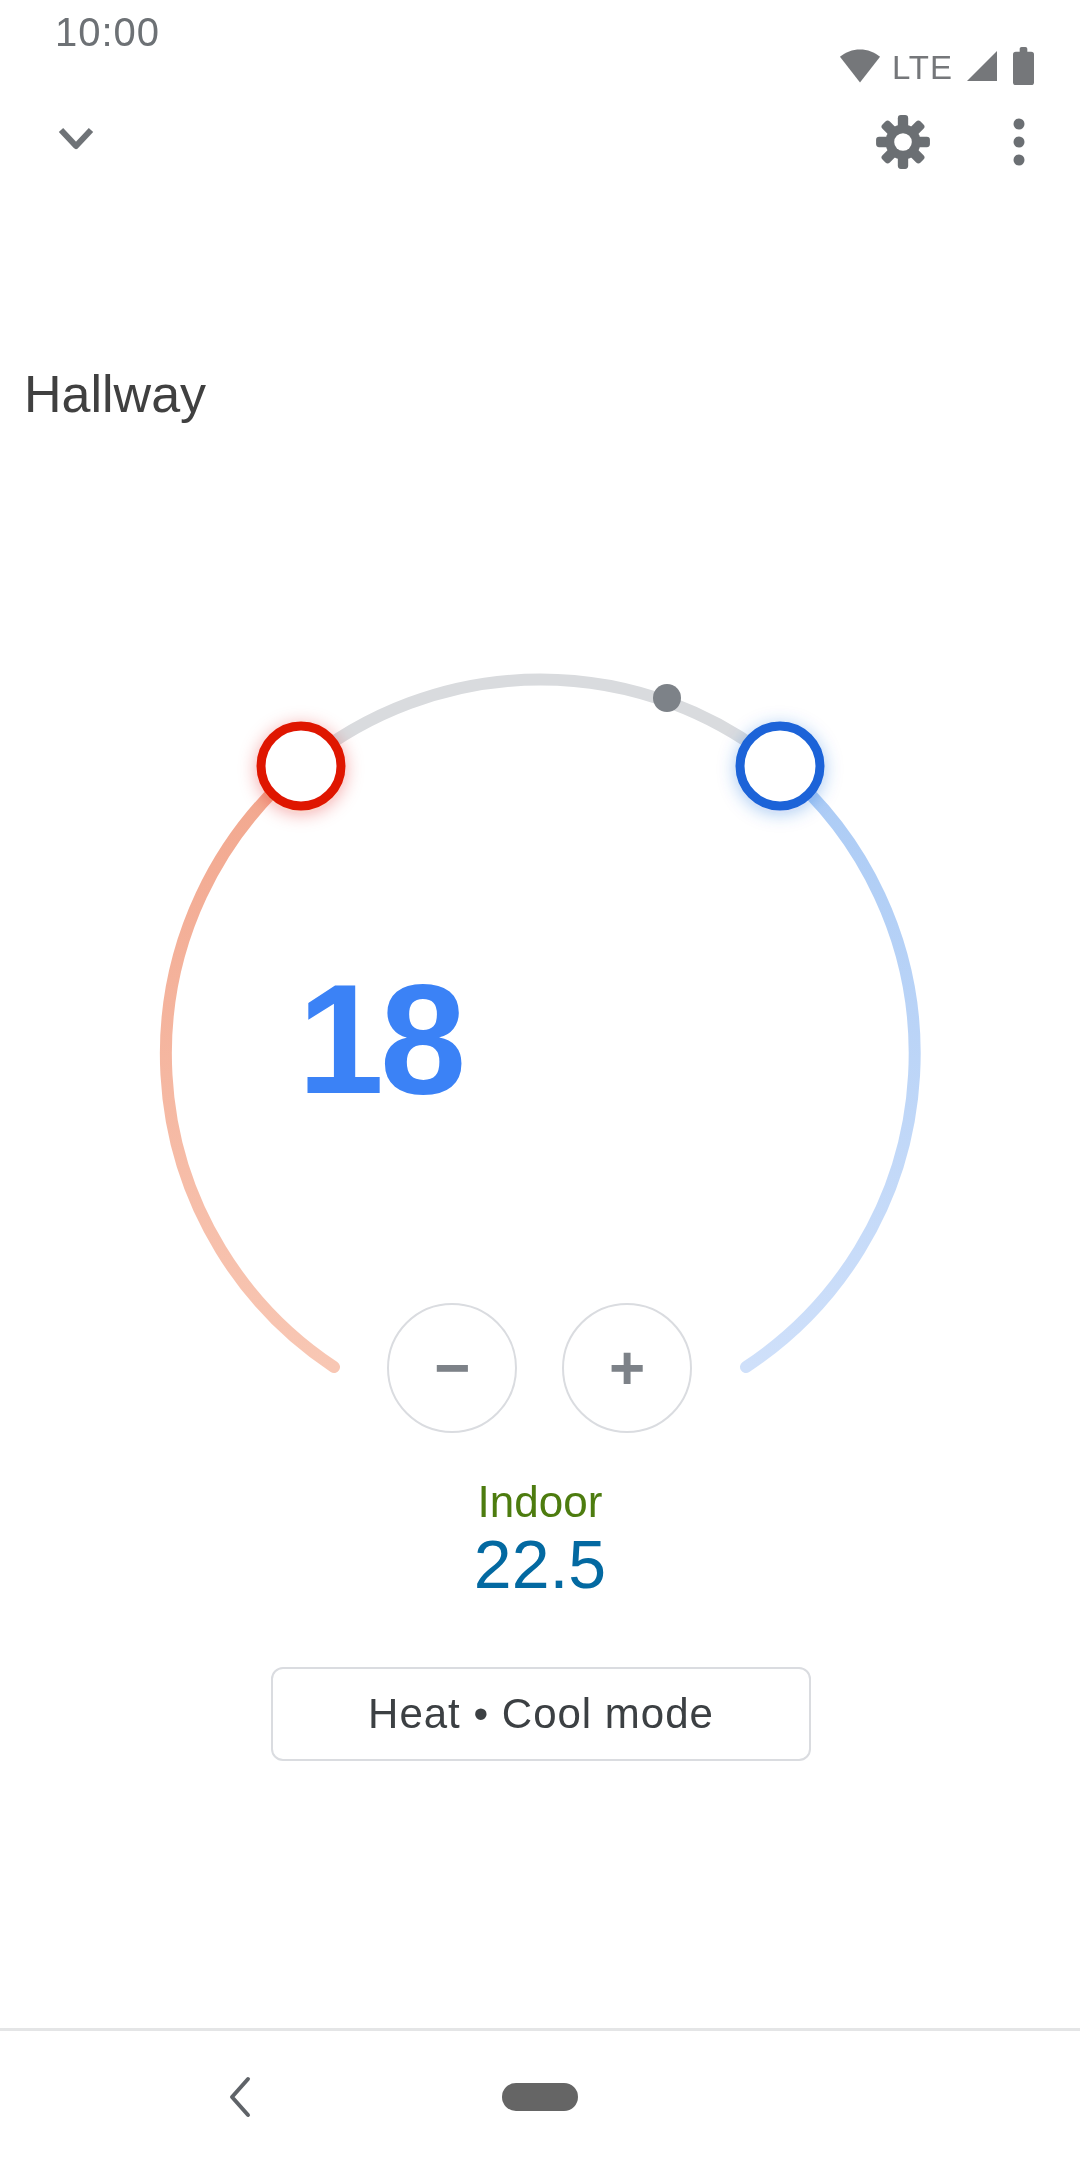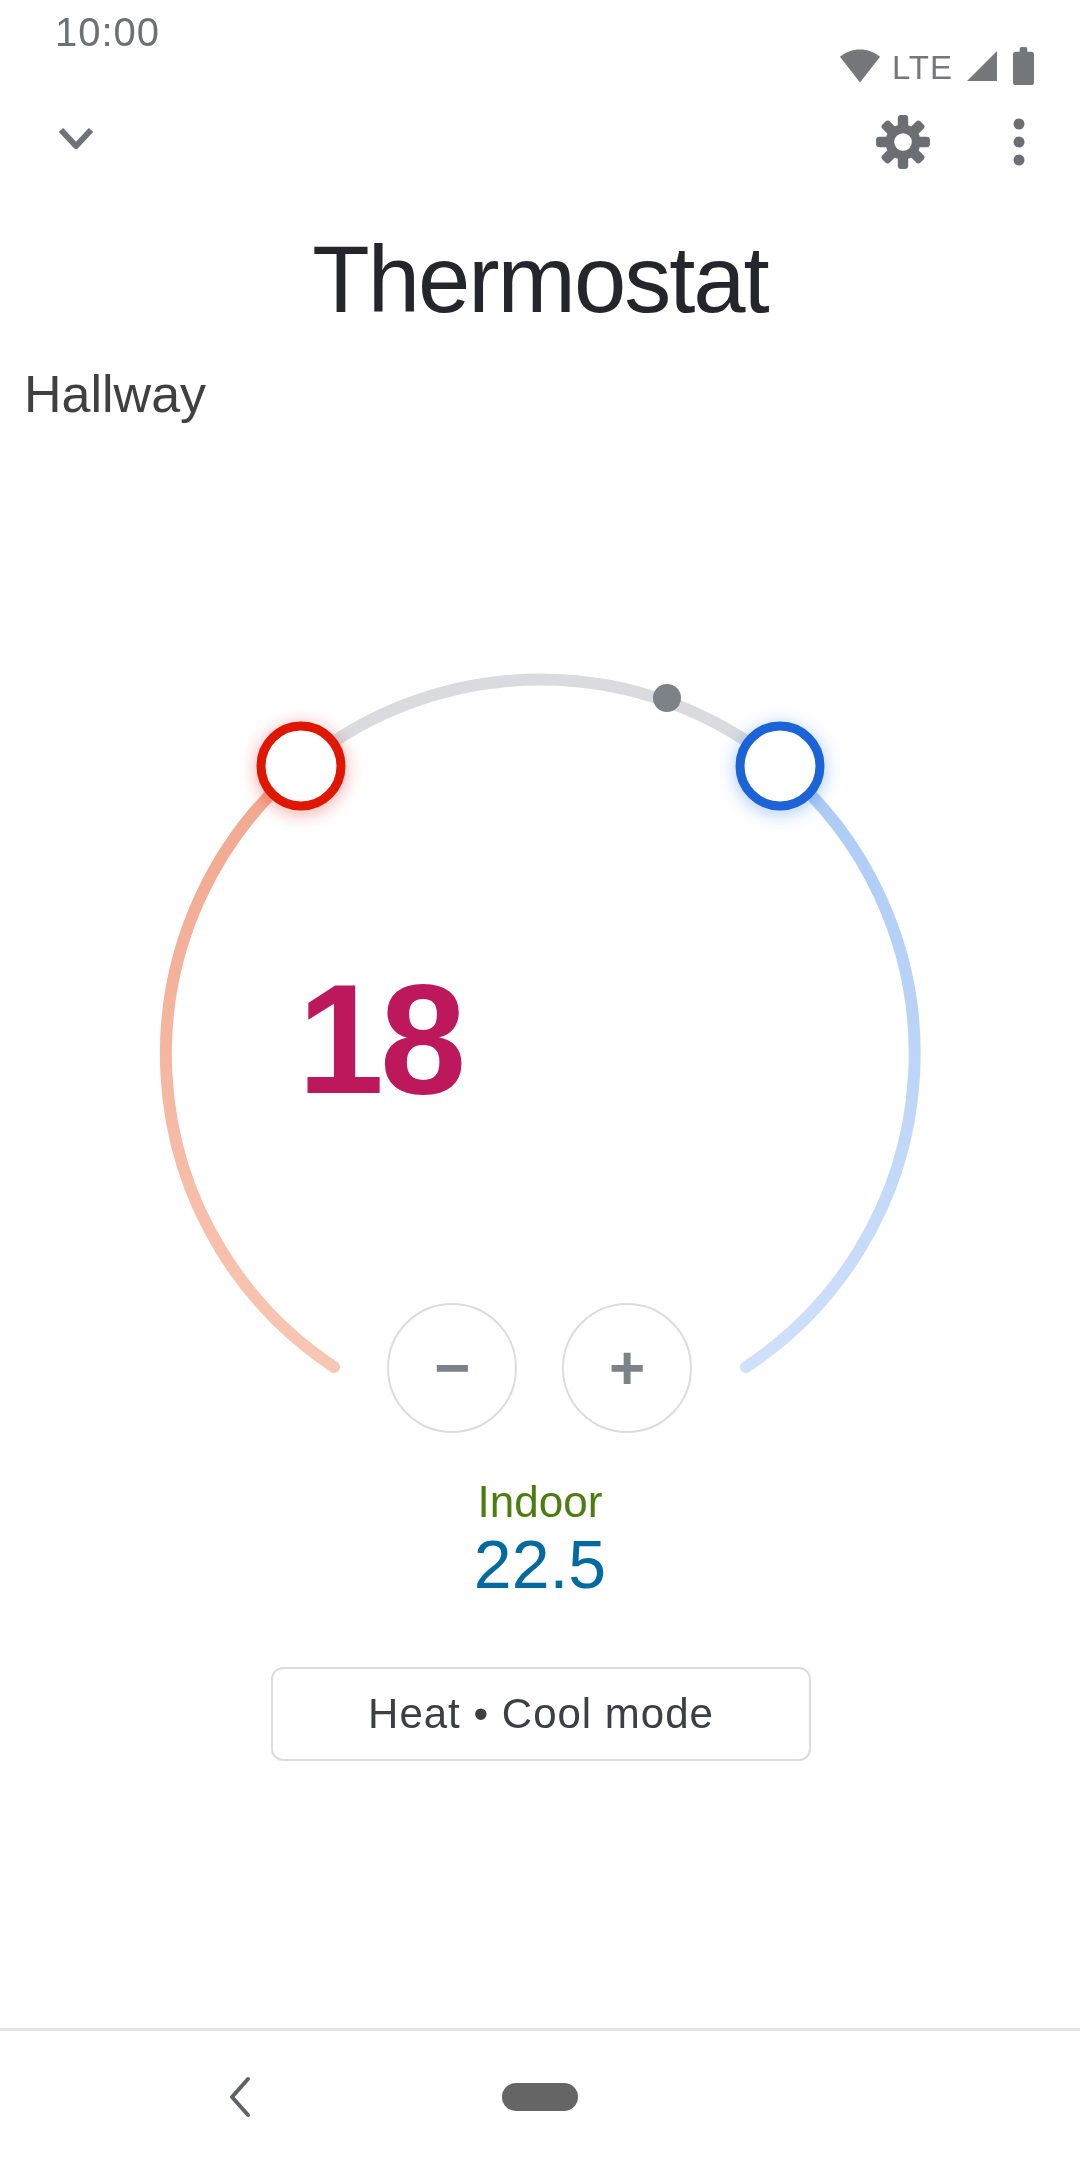--- a/index.html
+++ b/index.html
@@ -18,21 +18,21 @@
   .menu-btn{left:983px;top:107px;width:72px;height:72px;}
   
   .title{position:absolute;left:0;top:230px;width:100%;text-align:center;
          font-size:94px;line-height:100px;color:#24262b;letter-spacing:-2px;}
   .subtitle{position:absolute;left:0;top:366px;width:100%;text-align:left;
          font-size:52px;line-height:56px;color:#404040;padding-left:24px;}
   
   .dial{position:absolute;left:150px;top:660px;width:780px;height:800px;}
   .setpoint{position:absolute;width:300px;text-align:center;top:962px;
             font-size:155px;line-height:155px;font-weight:bold;letter-spacing:-4px;}
-  .setpoint.heat{left:230px;color:#be185d;}
+  .setpoint.heat{left:230px;color:#3b82f6;}
   .setpoint.cool{left:557px;color:#1e63d2;}
   .stepper{position:absolute;top:1303px;width:130px;height:130px;border:2px solid #dadce0;
            border-radius:50%;background:#fff;display:flex;align-items:center;justify-content:center;
            color:#7d8288;font-size:62px;font-weight:600;cursor:pointer;padding:0;line-height:1;}
   .stepper.minus{left:387px;}
   .stepper.plus{left:562px;}
   
   .indoor-label{position:absolute;left:0;top:1478px;width:100%;text-align:center;
                 font-size:44px;line-height:48px;color:#4d7c0f;}
   .indoor-value{position:absolute;left:0;top:1528px;width:100%;text-align:center;
@@ -102,21 +102,20 @@
       <svg width="14" height="50" viewBox="0 0 14 50">
           <g fill="#6b6f73">
             <circle cx="7" cy="7" r="5.5"></circle>
             <circle cx="7" cy="25" r="5.5"></circle>
             <circle cx="7" cy="43" r="5.5"></circle>
           </g>
         </svg>
     </span>
   </button>
 
-  <div class="title">Thermostat</div>
   <div class="subtitle">Hallway</div>
 
   <svg class="dial" viewBox="0 0 780 800">
     <defs>
       <linearGradient id="gradHeat" gradientUnits="userSpaceOnUse" x1="151" y1="106" x2="184" y2="707">
         <stop offset="0" stop-color="#f2a78e"></stop>
           <stop offset="1" stop-color="#f8c7b4"></stop>
       </linearGradient>
       <linearGradient id="gradCool" gradientUnits="userSpaceOnUse" x1="630" y1="106" x2="596" y2="707">
         <stop offset="0" stop-color="#abcbf5"></stop>

